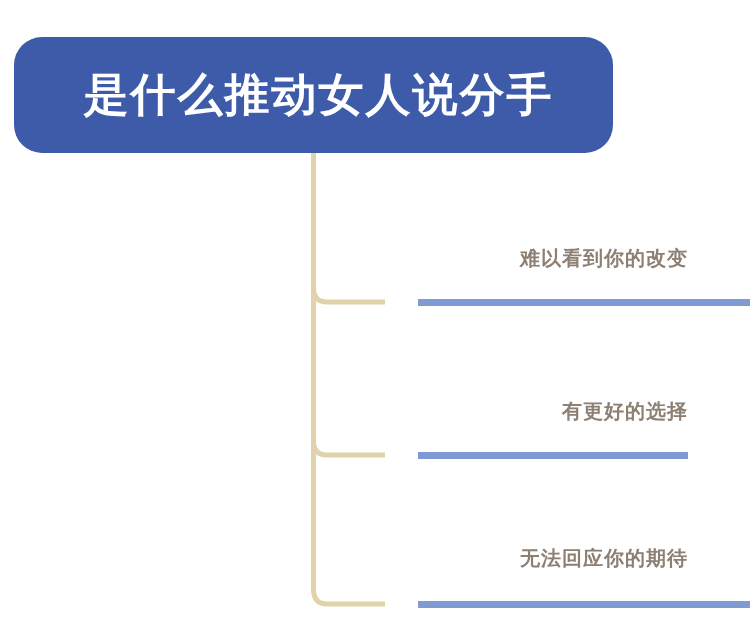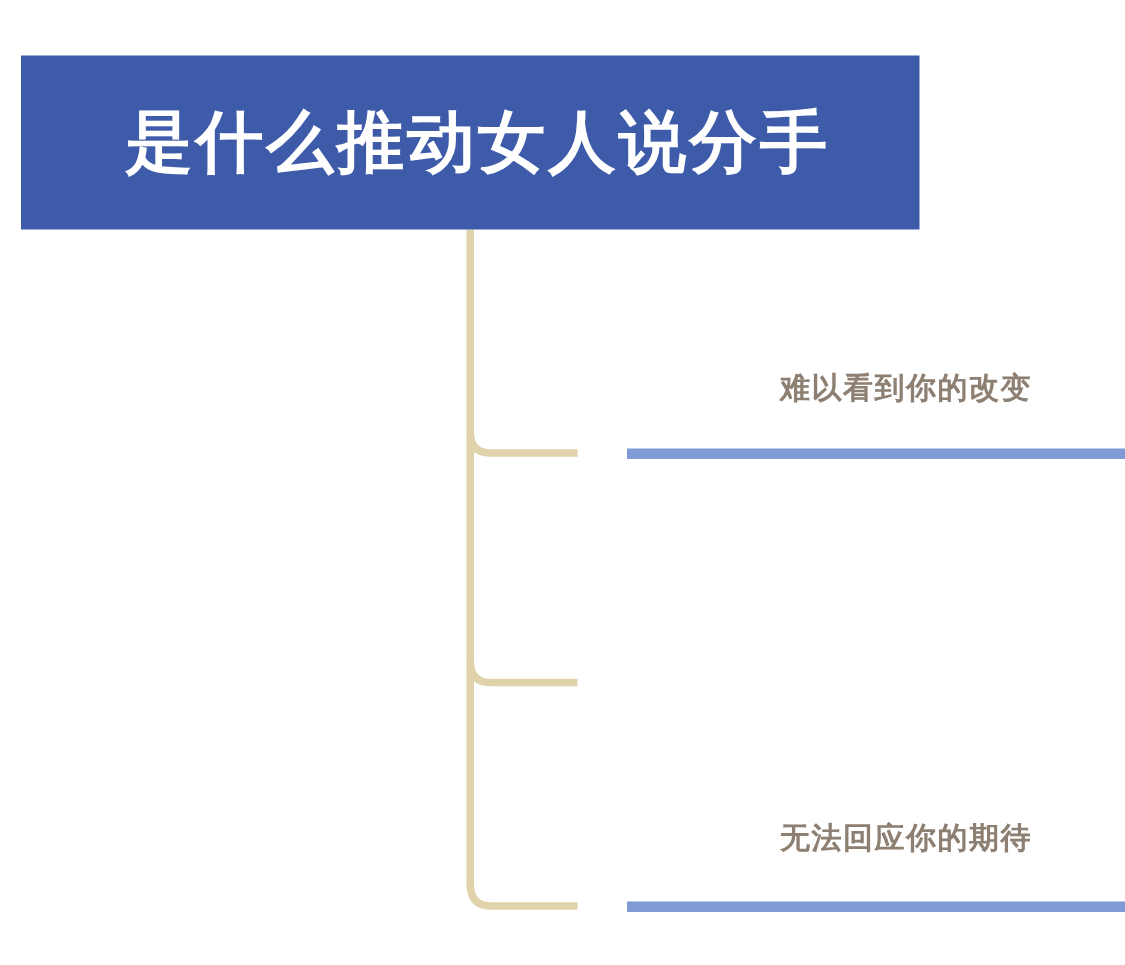--- a/index.html
+++ b/index.html
@@ -29,20 +29,21 @@
     position: absolute;
     left: 14px;
     top: 37px;
     width: 599px;
     height: 116px;
     background: #3d5ba9;
     box-sizing: border-box;
     display: flex;
     align-items: center;
     justify-content: center;
+    border-radius: 28px;
   }
   .root-title {
     color: #ffffff;
     font-size: 45px;
     font-weight: bold;
     letter-spacing: 2px;
     line-height: 1.1;
     white-space: nowrap;
     padding-left: 28px;
     padding-right: 18px;
@@ -107,19 +108,23 @@
 
   <div class="root-node">
     <div class="root-title">是什么推动女人说分手</div>
   </div>
 
   <div class="branch" style="left:418px; top:245px; width:332px; height:62px;">
     <div class="branch-label b1-label">难以看到你的改变</div>
     <div class="branch-bar b1-bar"></div>
   </div>
 
+  <div class="branch" style="left:418px; top:398px; width:240px; height:62px;">
+    <div class="branch-label b2-label">有更好的选择</div>
+    <div class="branch-bar b2-bar"></div>
+  </div>
 
   <div class="branch" style="left:418px; top:545px; width:330px; height:64px;">
     <div class="branch-label b3-label">无法回应你的期待</div>
     <div class="branch-bar b3-bar"></div>
   </div>
 
 </div>
 
 </body></html>

